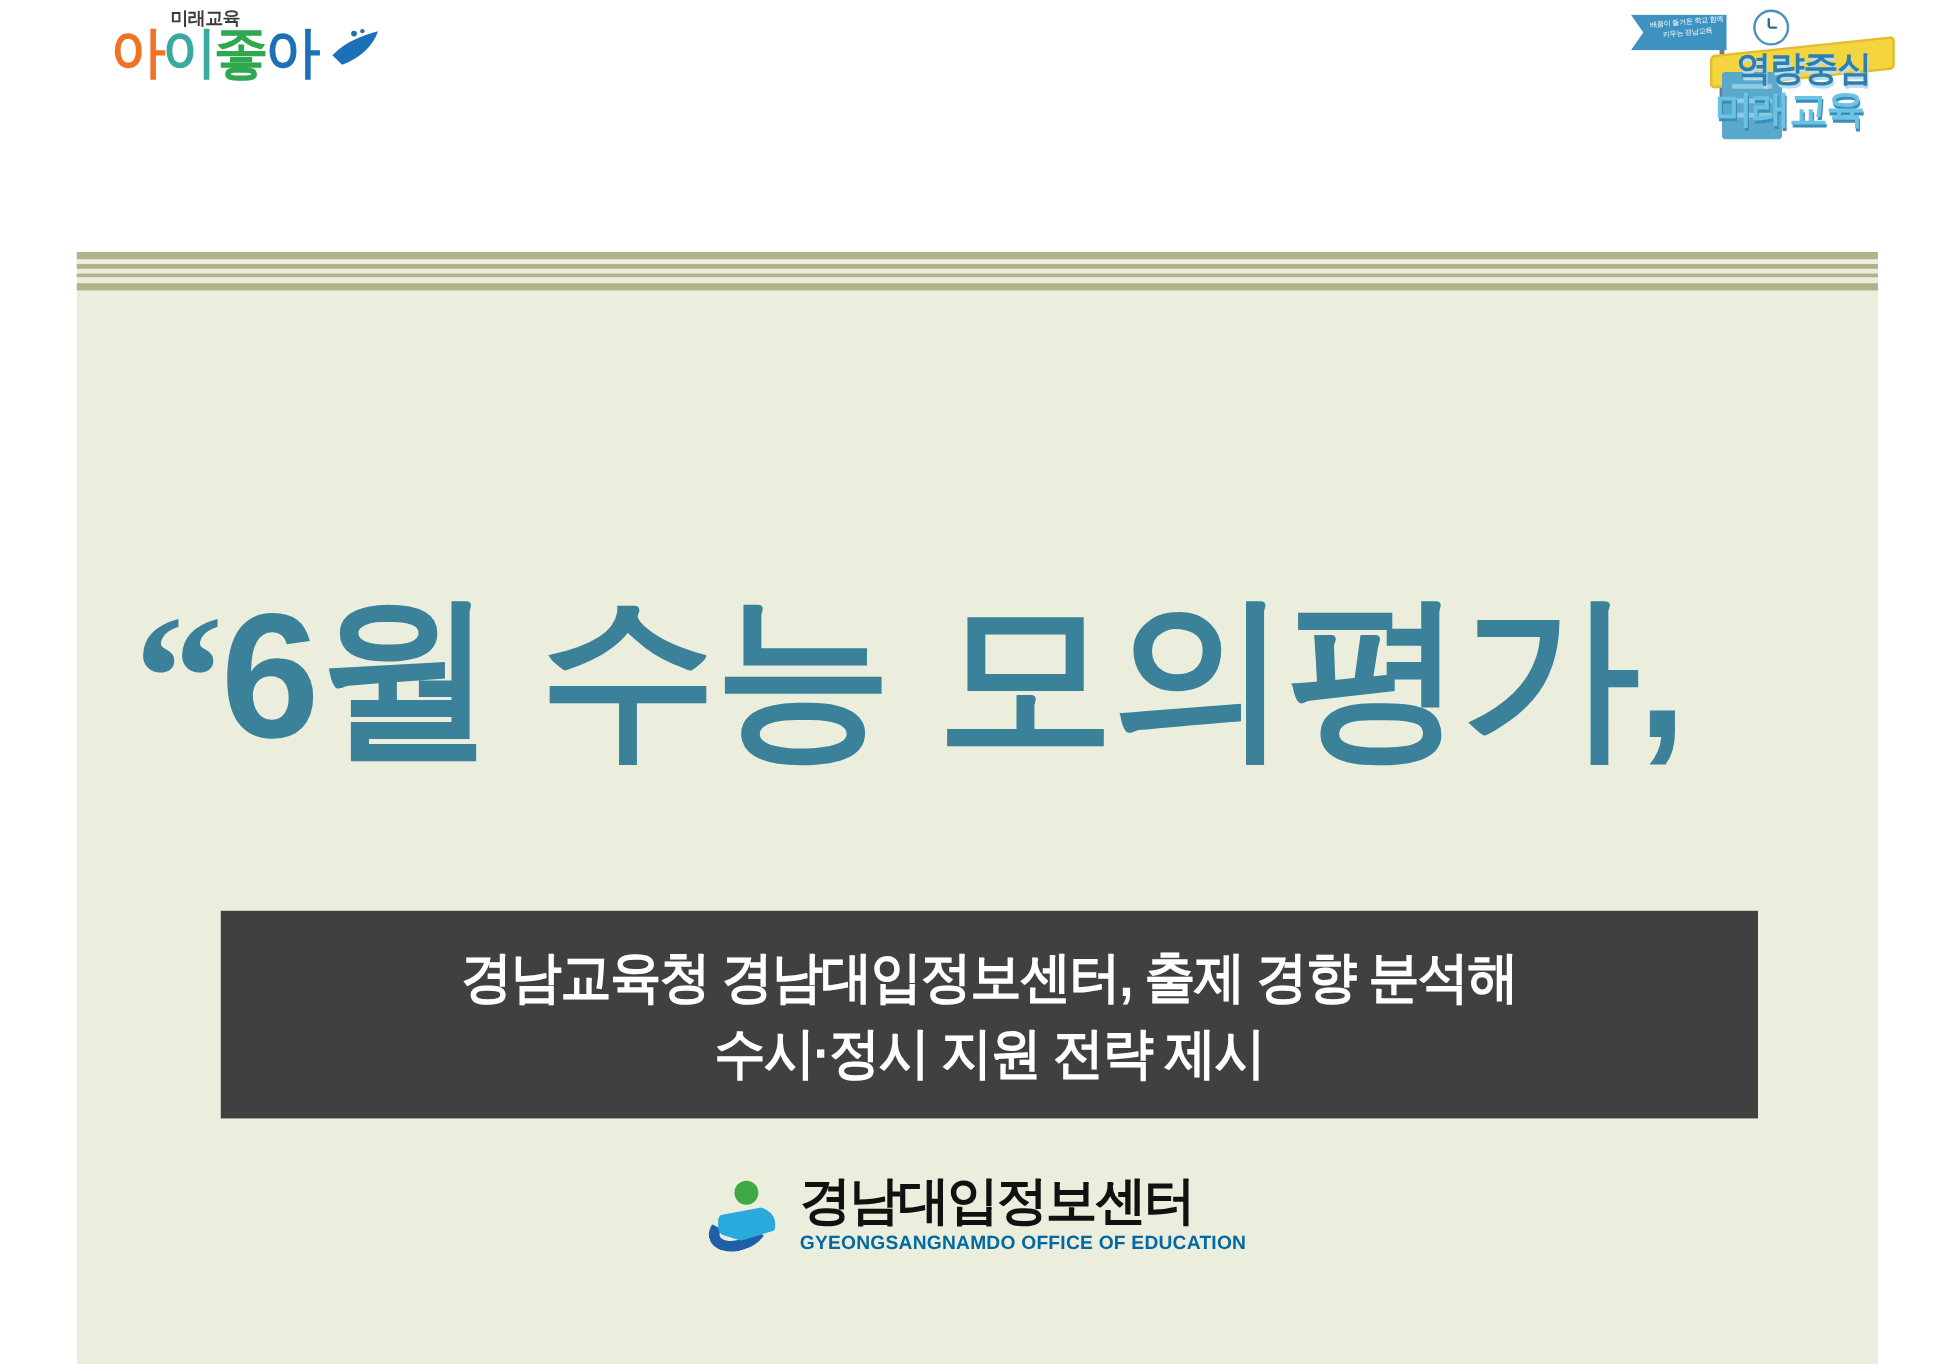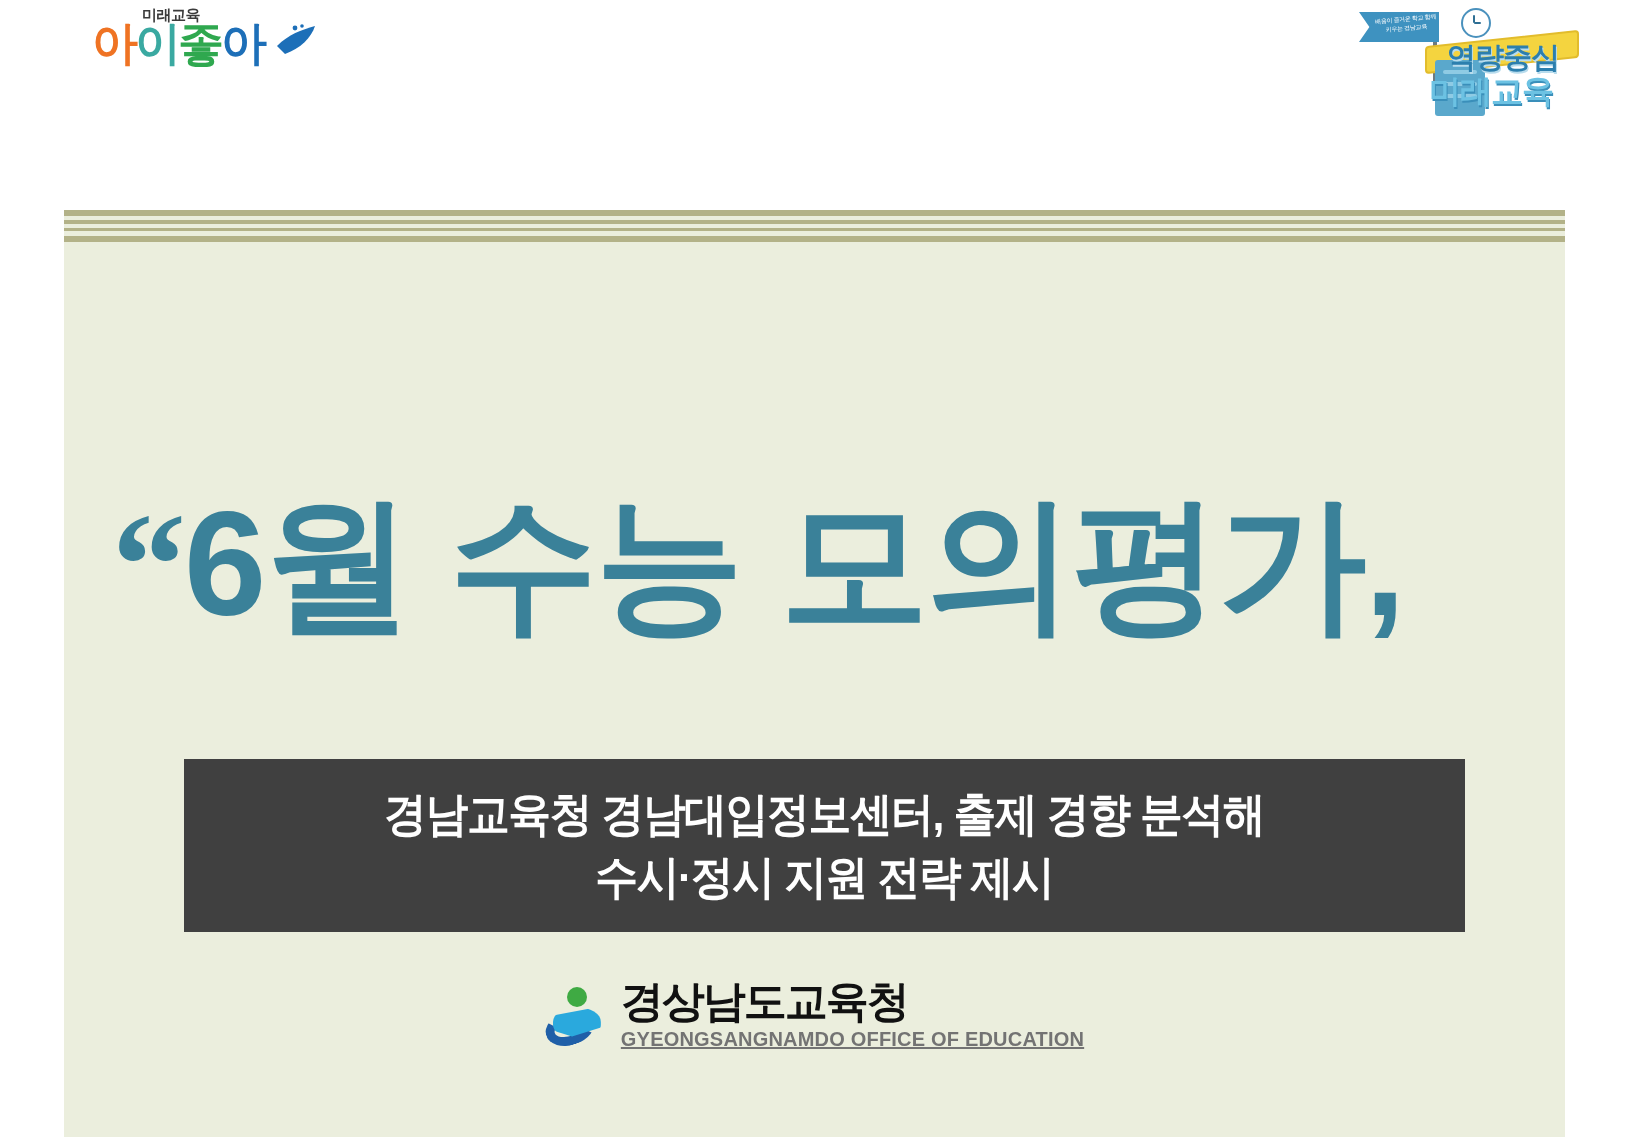--- a/index.html
+++ b/index.html
@@ -280,27 +280,26 @@
   .footer-text { display: block; }
   .footer-ko {
     font-size: 43px;
     font-weight: bold;
     color: #111111;
     letter-spacing: -2px;
     line-height: 1;
     white-space: nowrap;
   }
   .footer-en {
-    font-size: 20px;
-    font-weight: bold;
-    color: #737373;
+    font-size: 16px;
+    font-weight: bold;
+    color: #0369a1;
     letter-spacing: 0.2px;
     margin-top: 5px;
     white-space: nowrap;
-    text-decoration: underline;
   }
 </style>
 </head>
 <body>
 
 <div class="logo-topleft">
   <div class="brandline">미래교육</div>
   <div class="ijoa">
     <span class="c1">아</span><span class="c2">이</span><span class="c3">좋</span><span class="c4">아</span>
   </div>
@@ -344,18 +343,18 @@
     <div class="subtitle-line">수시·정시 지원 전략 제시</div>
   </div>
 
   <div class="footer-logo">
     <div class="emblem">
       <div class="dot"></div>
       <div class="blue"></div>
       <div class="cyan"></div>
     </div>
     <div class="footer-text">
-      <div class="footer-ko">경상남도교육청</div>
+      <div class="footer-ko">경남대입정보센터</div>
       <div class="footer-en">GYEONGSANGNAMDO OFFICE OF EDUCATION</div>
     </div>
   </div>
 
 </div>
 
 </body></html>

